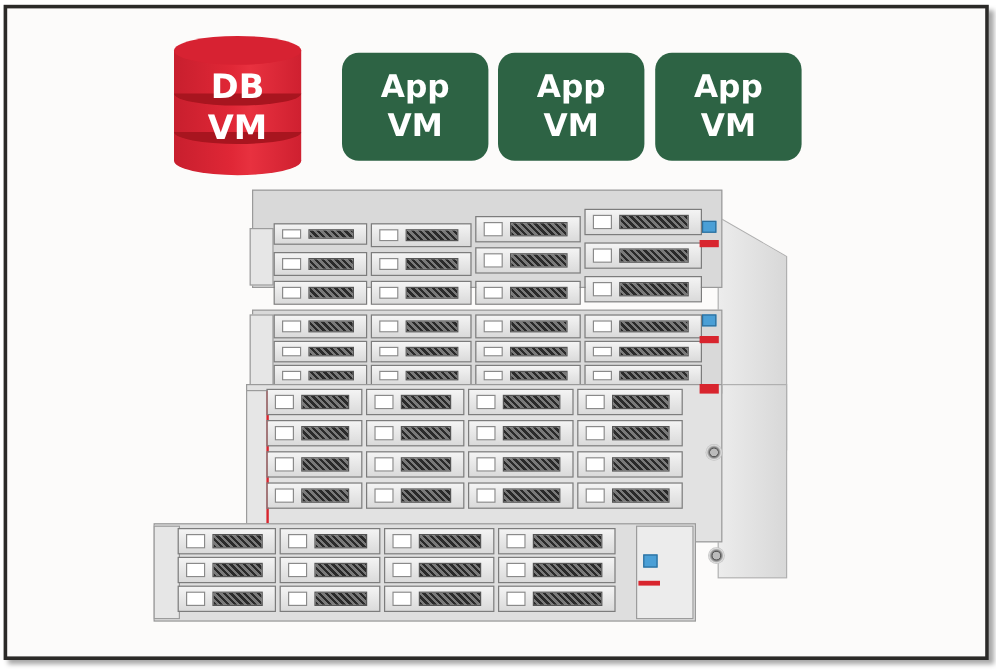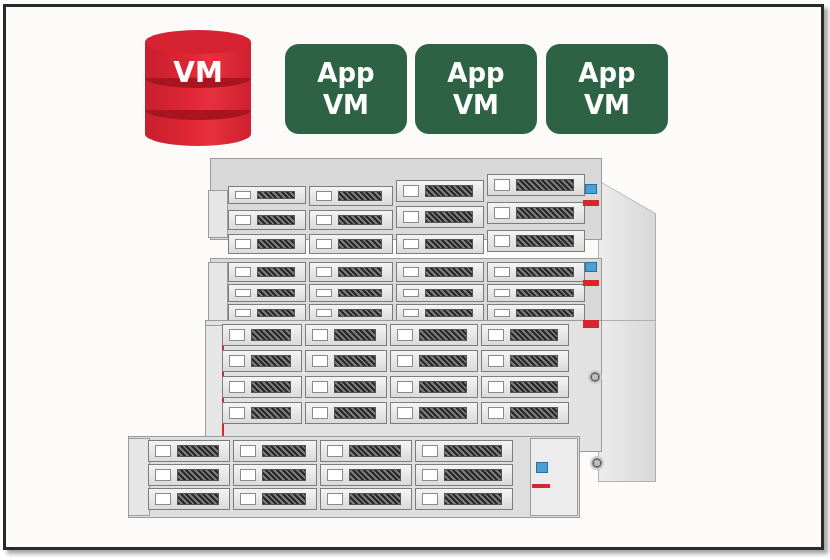--- a/index.html
+++ b/index.html
@@ -87,20 +87,21 @@
 
 <div class="frame"></div>
 
 <div class="db">
   <div class="body"></div>
   <div class="bottom"></div>
   <div class="band b1"></div>
   <div class="band b2"></div>
   <div class="top"></div>
   <div class="label">
+    <div>DB</div>
     <div>VM</div>
   </div>
 </div>
 
 <div class="app" style="left:285px;">
   <span>App</span>
   <span>VM</span>
 </div>
 <div class="app" style="left:415px;">
   <span>App</span>

